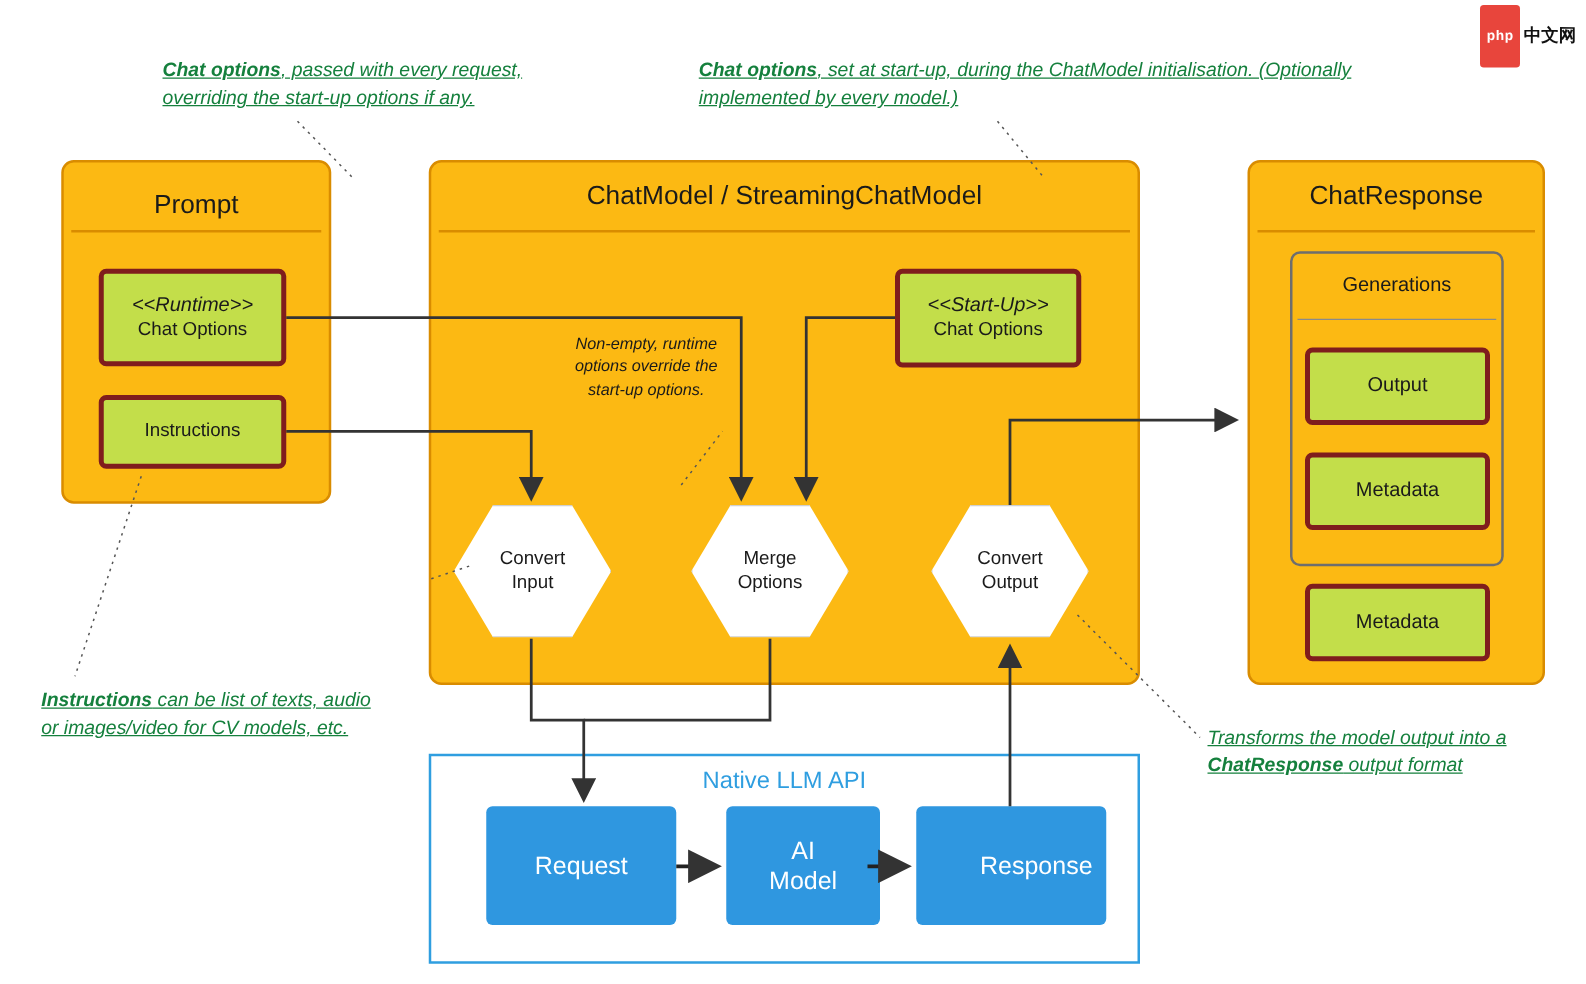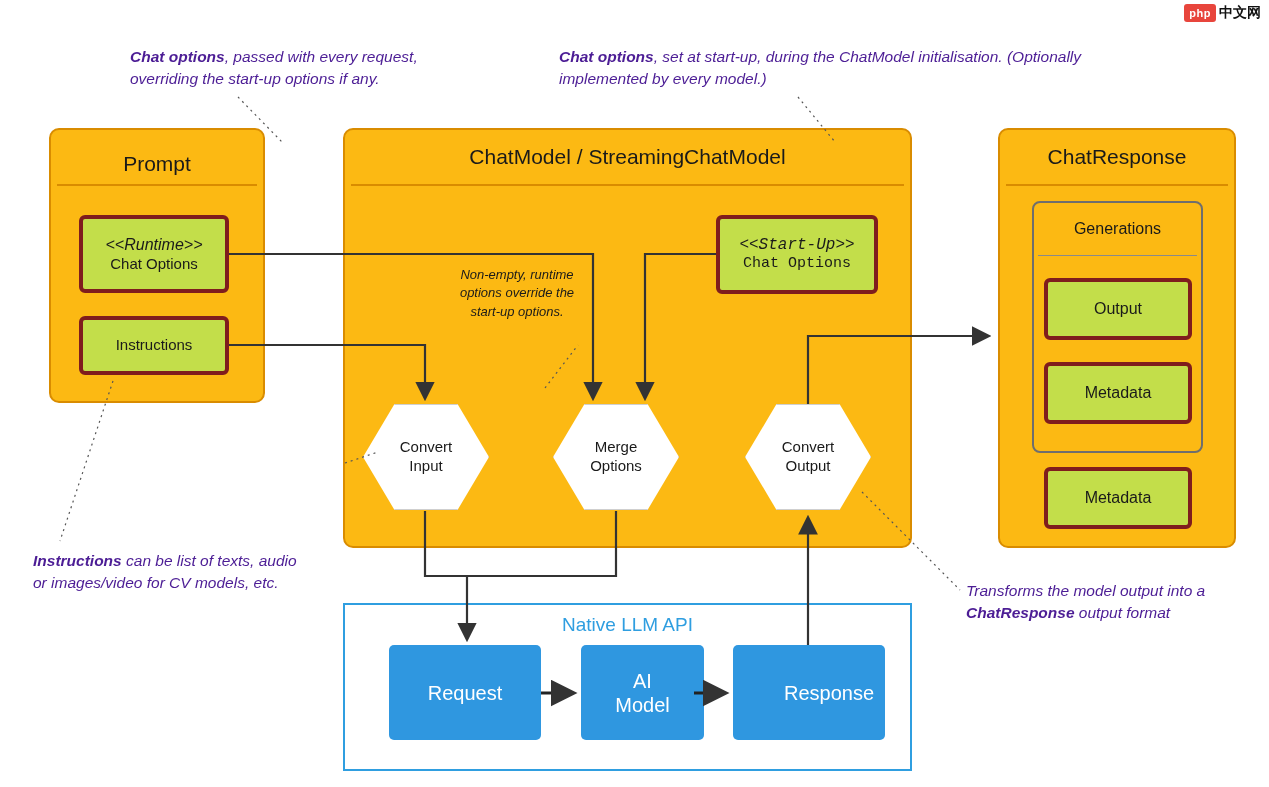--- a/index.html
+++ b/index.html
@@ -30,21 +30,21 @@
     gap: 3px;
     font-size: 13px;
     color: #222;
   }
   .watermark .php-badge {
     background: #e8453c;
     color: #ffffff;
     font-size: 11px;
     font-weight: bold;
     border-radius: 3px;
-    padding: 3px 5px;
+    padding: 19px 5px;
     letter-spacing: .5px;
   }
   .watermark .cn {
     font-weight: bold;
     font-size: 14px;
     color: #111;
   }
 
   
   .panel {
@@ -144,22 +144,23 @@
     text-align: center;
     font-size: 20px;
     line-height: 1.2;
     box-sizing: border-box;
   }
 
   
   .note {
     font-size: 15.5px;
     font-style: italic;
-    color: #4c1d95;
+    color: #15803d;
     line-height: 1.45;
+    text-decoration: underline;
   }
   .note b { font-style: italic; font-weight: bold; }
 
   .inner-note {
     font-size: 13px;
     font-style: italic;
     color: #1a1a1a;
     line-height: 1.42;
     text-align: center;
   }
@@ -194,21 +195,21 @@
 
   <div class="abs greenbox" style="left:79px; top:316px; width:150px; height:59px;">
     <div>Instructions</div>
   </div>
 
   <div class="abs panel" style="left:343px; top:128px; width:569px; height:420px;">
     <div class="panel-title" style="margin-top:15px;">ChatModel / StreamingChatModel</div>
     <div class="panel-divider" style="top:54px;"></div>
   </div>
 
-  <div class="abs greenbox" style="left:716px; top:215px; width:162px; height:79px;font-family:Liberation Mono, monospace;">
+  <div class="abs greenbox" style="left:716px; top:215px; width:149px; height:79px;">
     <div class="tag">&lt;&lt;Start-Up&gt;&gt;</div>
     <div>Chat Options</div>
   </div>
 
   <div class="abs hex" style="left:363px; top:404px; width:126px; height:106px;">
     <div>
       <div>Convert</div>
       <div>Input</div>
     </div>
   </div>

